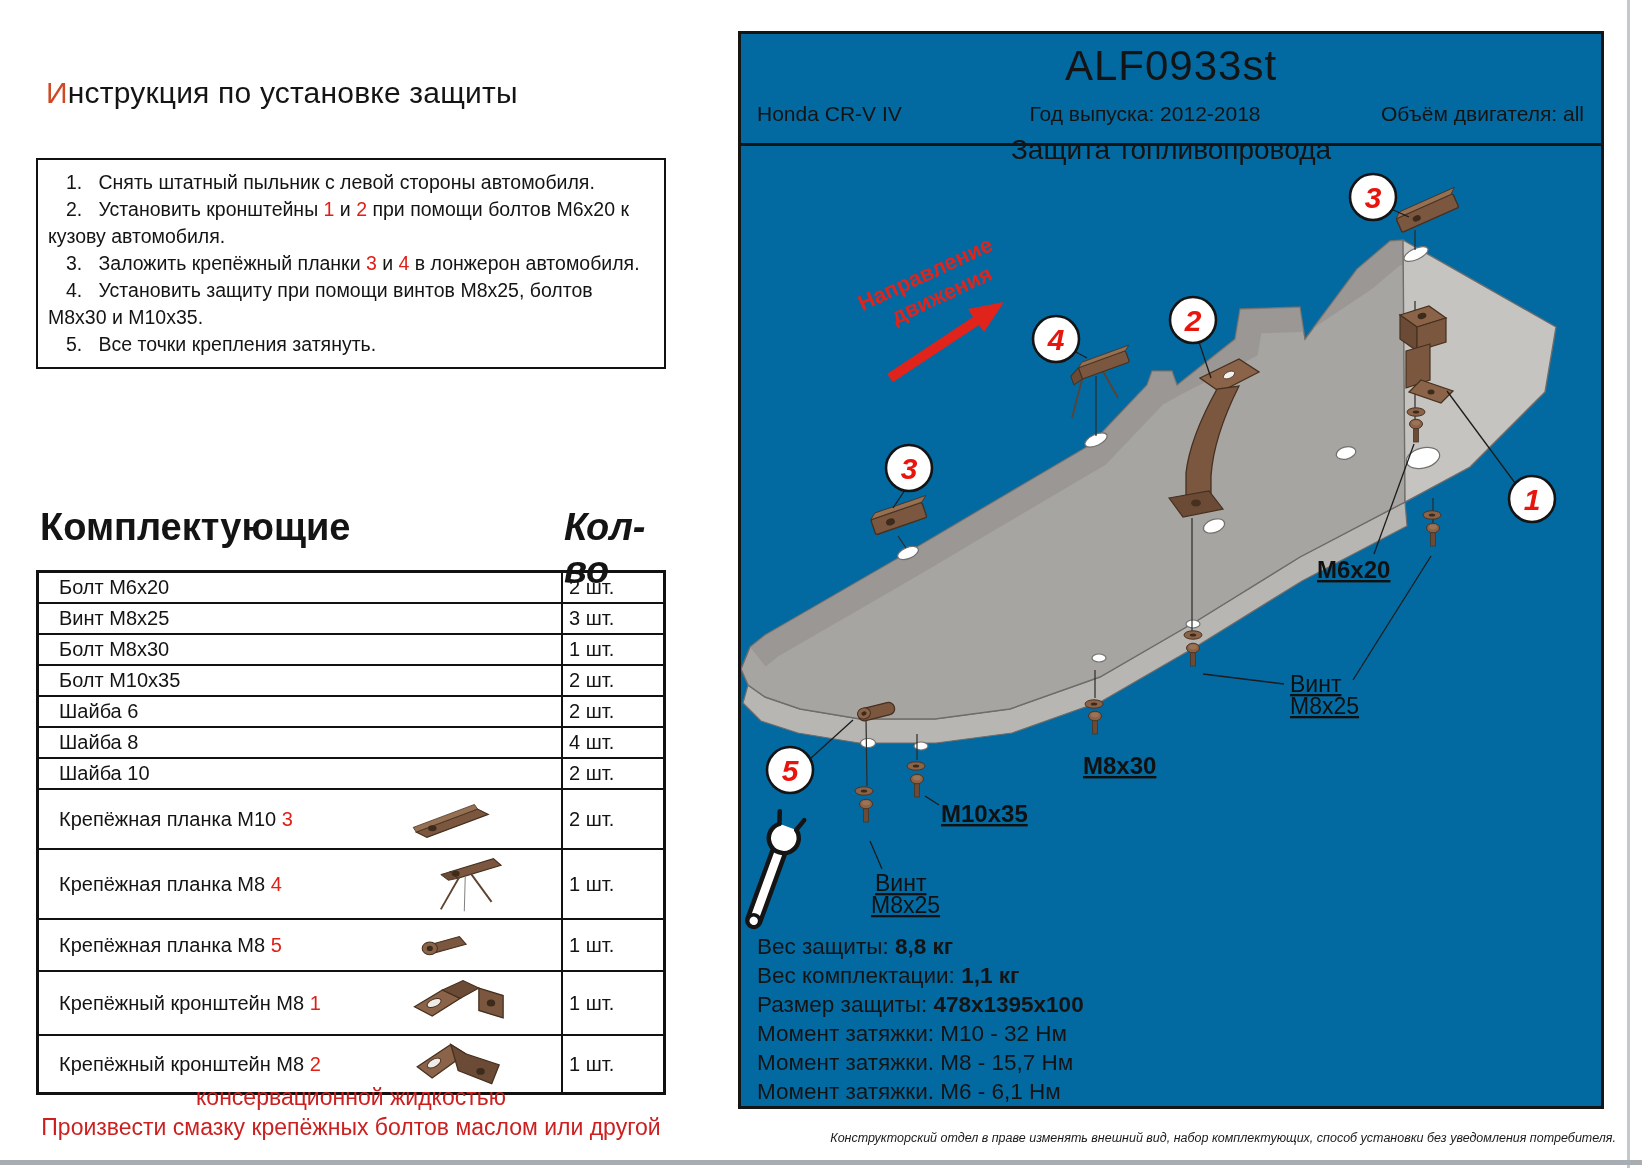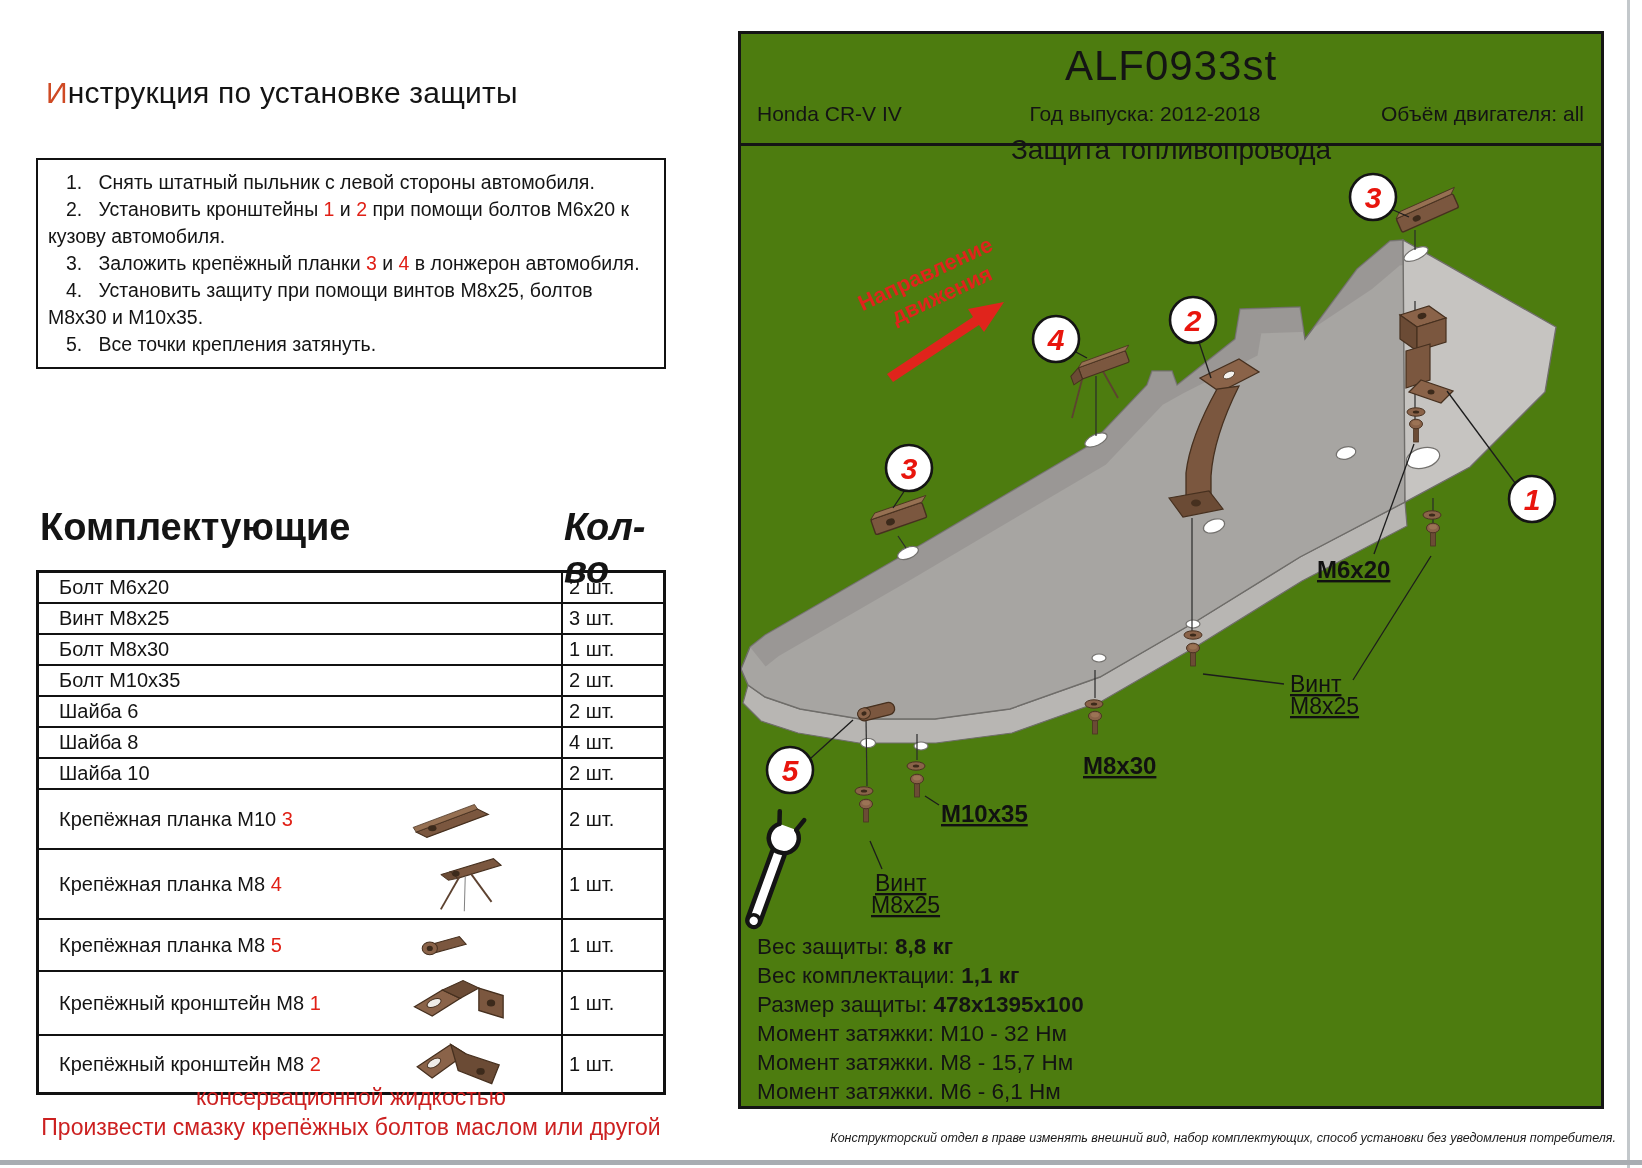--- a/index.html
+++ b/index.html
@@ -21,21 +21,21 @@
   .prow:first-child{border-top:none;}
   .prow .pname{flex:1;font-size:20px;padding-left:20px;}
   .prow .pqty{width:102px;box-sizing:border-box;border-left:2px solid #111;align-self:stretch;
               display:flex;align-items:center;padding-left:6px;font-size:20px;}
   .prow.simple{height:29px;}
   .prow .picon{position:absolute;left:368px;top:50%;transform:translateY(-50%);}
   #warning{position:absolute;left:36px;top:1082px;width:630px;text-align:center;
            color:#cc2020;font-size:23px;line-height:30px;}
   
   #panel{position:absolute;left:738px;top:31px;width:866px;height:1078px;box-sizing:border-box;
-         border:3px solid #151515;background:#4d7c0f;padding-left:33px;}
+         border:3px solid #151515;background:#0369a1;padding-left:33px;}
   #panel-header{position:absolute;left:0;top:0;width:100%;height:112px;border-bottom:3px solid #151515;box-sizing:border-box;}
   #code{position:absolute;left:0;top:8px;width:100%;text-align:center;font-size:42px;letter-spacing:1px;}
   #meta-row{position:absolute;left:0;top:68px;width:100%;height:28px;font-size:21px;}
   #meta-model{position:absolute;left:16px;}
   #meta-year{position:absolute;left:404px;transform:translateX(-50%);}
   #meta-engine{position:absolute;right:17px;}
   #diagram-title{position:absolute;left:0;top:100px;width:100%;text-align:center;font-size:28px;}
   #diagram-svg{position:absolute;left:0;top:112px;width:860px;height:800px;}
   #specs{position:absolute;left:16px;top:898px;font-size:22.5px;line-height:29px;}
   .spec-line .spec-val.b{font-weight:bold;}

